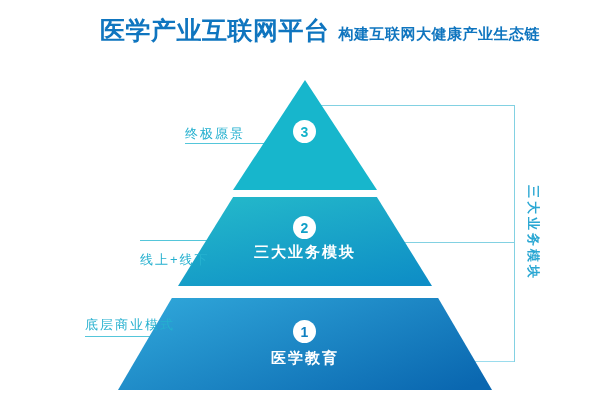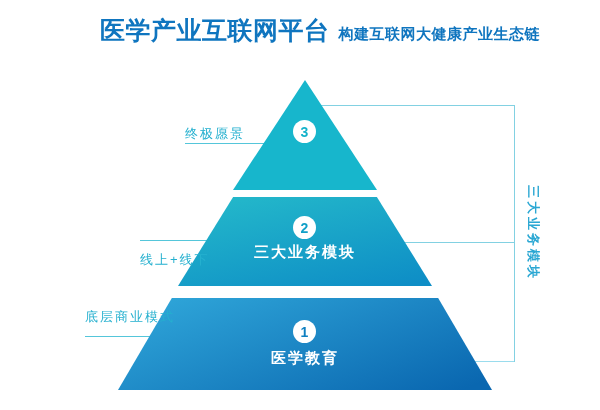--- a/index.html
+++ b/index.html
@@ -48,21 +48,21 @@
     color:#ffffff;font-size:15px;font-weight:bold;letter-spacing:2px;white-space:nowrap;}
   .tl-3{top:148px;}
   .tl-2{top:243px;}
   .tl-1{top:349px;}
 
   
   .annotation{position:absolute;z-index:3;color:#25b0cf;font-size:13px;font-weight:normal;
     letter-spacing:2px;white-space:nowrap;}
   .ann-top{left:185px;top:125px;}
   .ann-mid{left:140px;top:220px;margin-top:31px;}
-  .ann-bot{left:85px;top:308px;}
+  .ann-bot{left:85px;top:316px;}
 
   
   .bracket-label{position:absolute;z-index:3;left:533px;top:233px;
     transform:translate(-50%,-50%) rotate(90deg);
     color:#2aa7d3;font-size:13px;font-weight:bold;letter-spacing:3px;white-space:nowrap;line-height:1;}
 </style>
 </head>
 <body>
 
 <div class="canvas">

